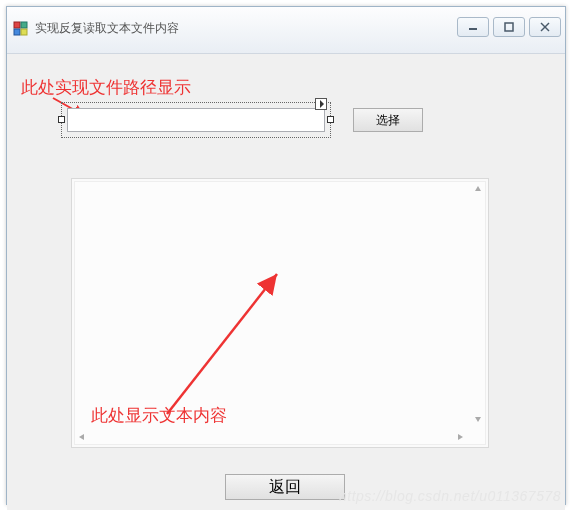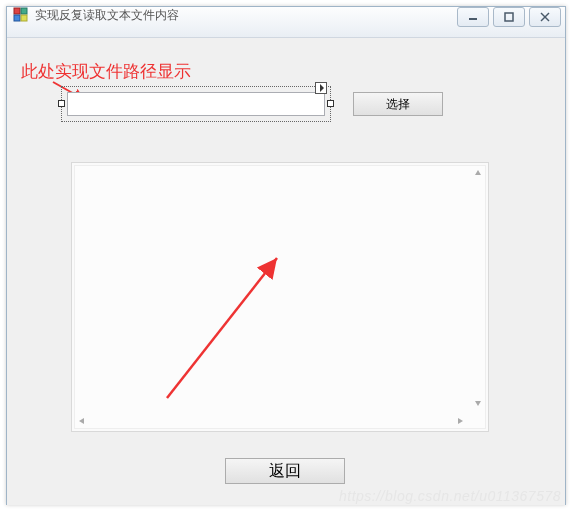--- a/index.html
+++ b/index.html
@@ -21,22 +21,22 @@
     height: 497px;
     background: #f0f0f0;
     border: 1px solid #9fb4c7;
     box-shadow: 0 0 4px rgba(0,0,0,0.2);
   }
   .titlebar {
     height: 30px;
     background: linear-gradient(#fdfdfe, #e9eef4);
     border-bottom: 1px solid #d0d7e0;
     display: flex;
-    align-items: flex-start;
-    padding: 0 4px 0 6px;
+    align-items: flex-end;
+    padding: 0 4px 16px 6px;
   }
   .app-icon {
     width: 16px; height: 16px;
     margin-right: 6px;
     display: inline-block;
   }
   .title-text {
     color: #555;
     flex: 1;
     font-size: 12px;
@@ -114,21 +114,21 @@
     width: 100%; height: 100%;
     border: 1px solid #abadb3;
     background: #fff;
     box-sizing: border-box;
     padding: 2px 4px;
     font-size: 12px;
   }
   .select-btn {
     position: absolute;
     left: 346px; top: 54px;
-    width: 90px; height: 24px;
+    width: 70px; height: 24px;
     border: 1px solid #acacac;
     background: linear-gradient(#f5f5f5,#e1e1e1);
     font-size: 12px;
     text-align: center;
     line-height: 22px;
     box-sizing: border-box;
   }
   .content-box {
     position: absolute;
     left: 64px; top: 124px;
@@ -270,19 +270,20 @@
 
     <svg class="arrow" style="left:150px; top:200px;" width="150" height="170">
       <defs>
           <marker id="ah2" markerWidth="10" markerHeight="10" refX="8" refY="4" orient="auto">
             <path d="M0,0 L8,4 L0,8 Z" fill="#e33"></path>
           </marker>
         </defs>
       <line x1="10" y1="160" x2="120" y2="20" stroke="#e33" stroke-width="2.5" marker-end="url(#ah2)"></line>
     </svg>
 
+    <div class="annot annot2">此处显示文本内容</div>
 
     <div class="return-btn">返回</div>
 
   </div>
 </div>
 
 <div class="watermark">https://blog.csdn.net/u011367578</div>
 
 </body></html>

